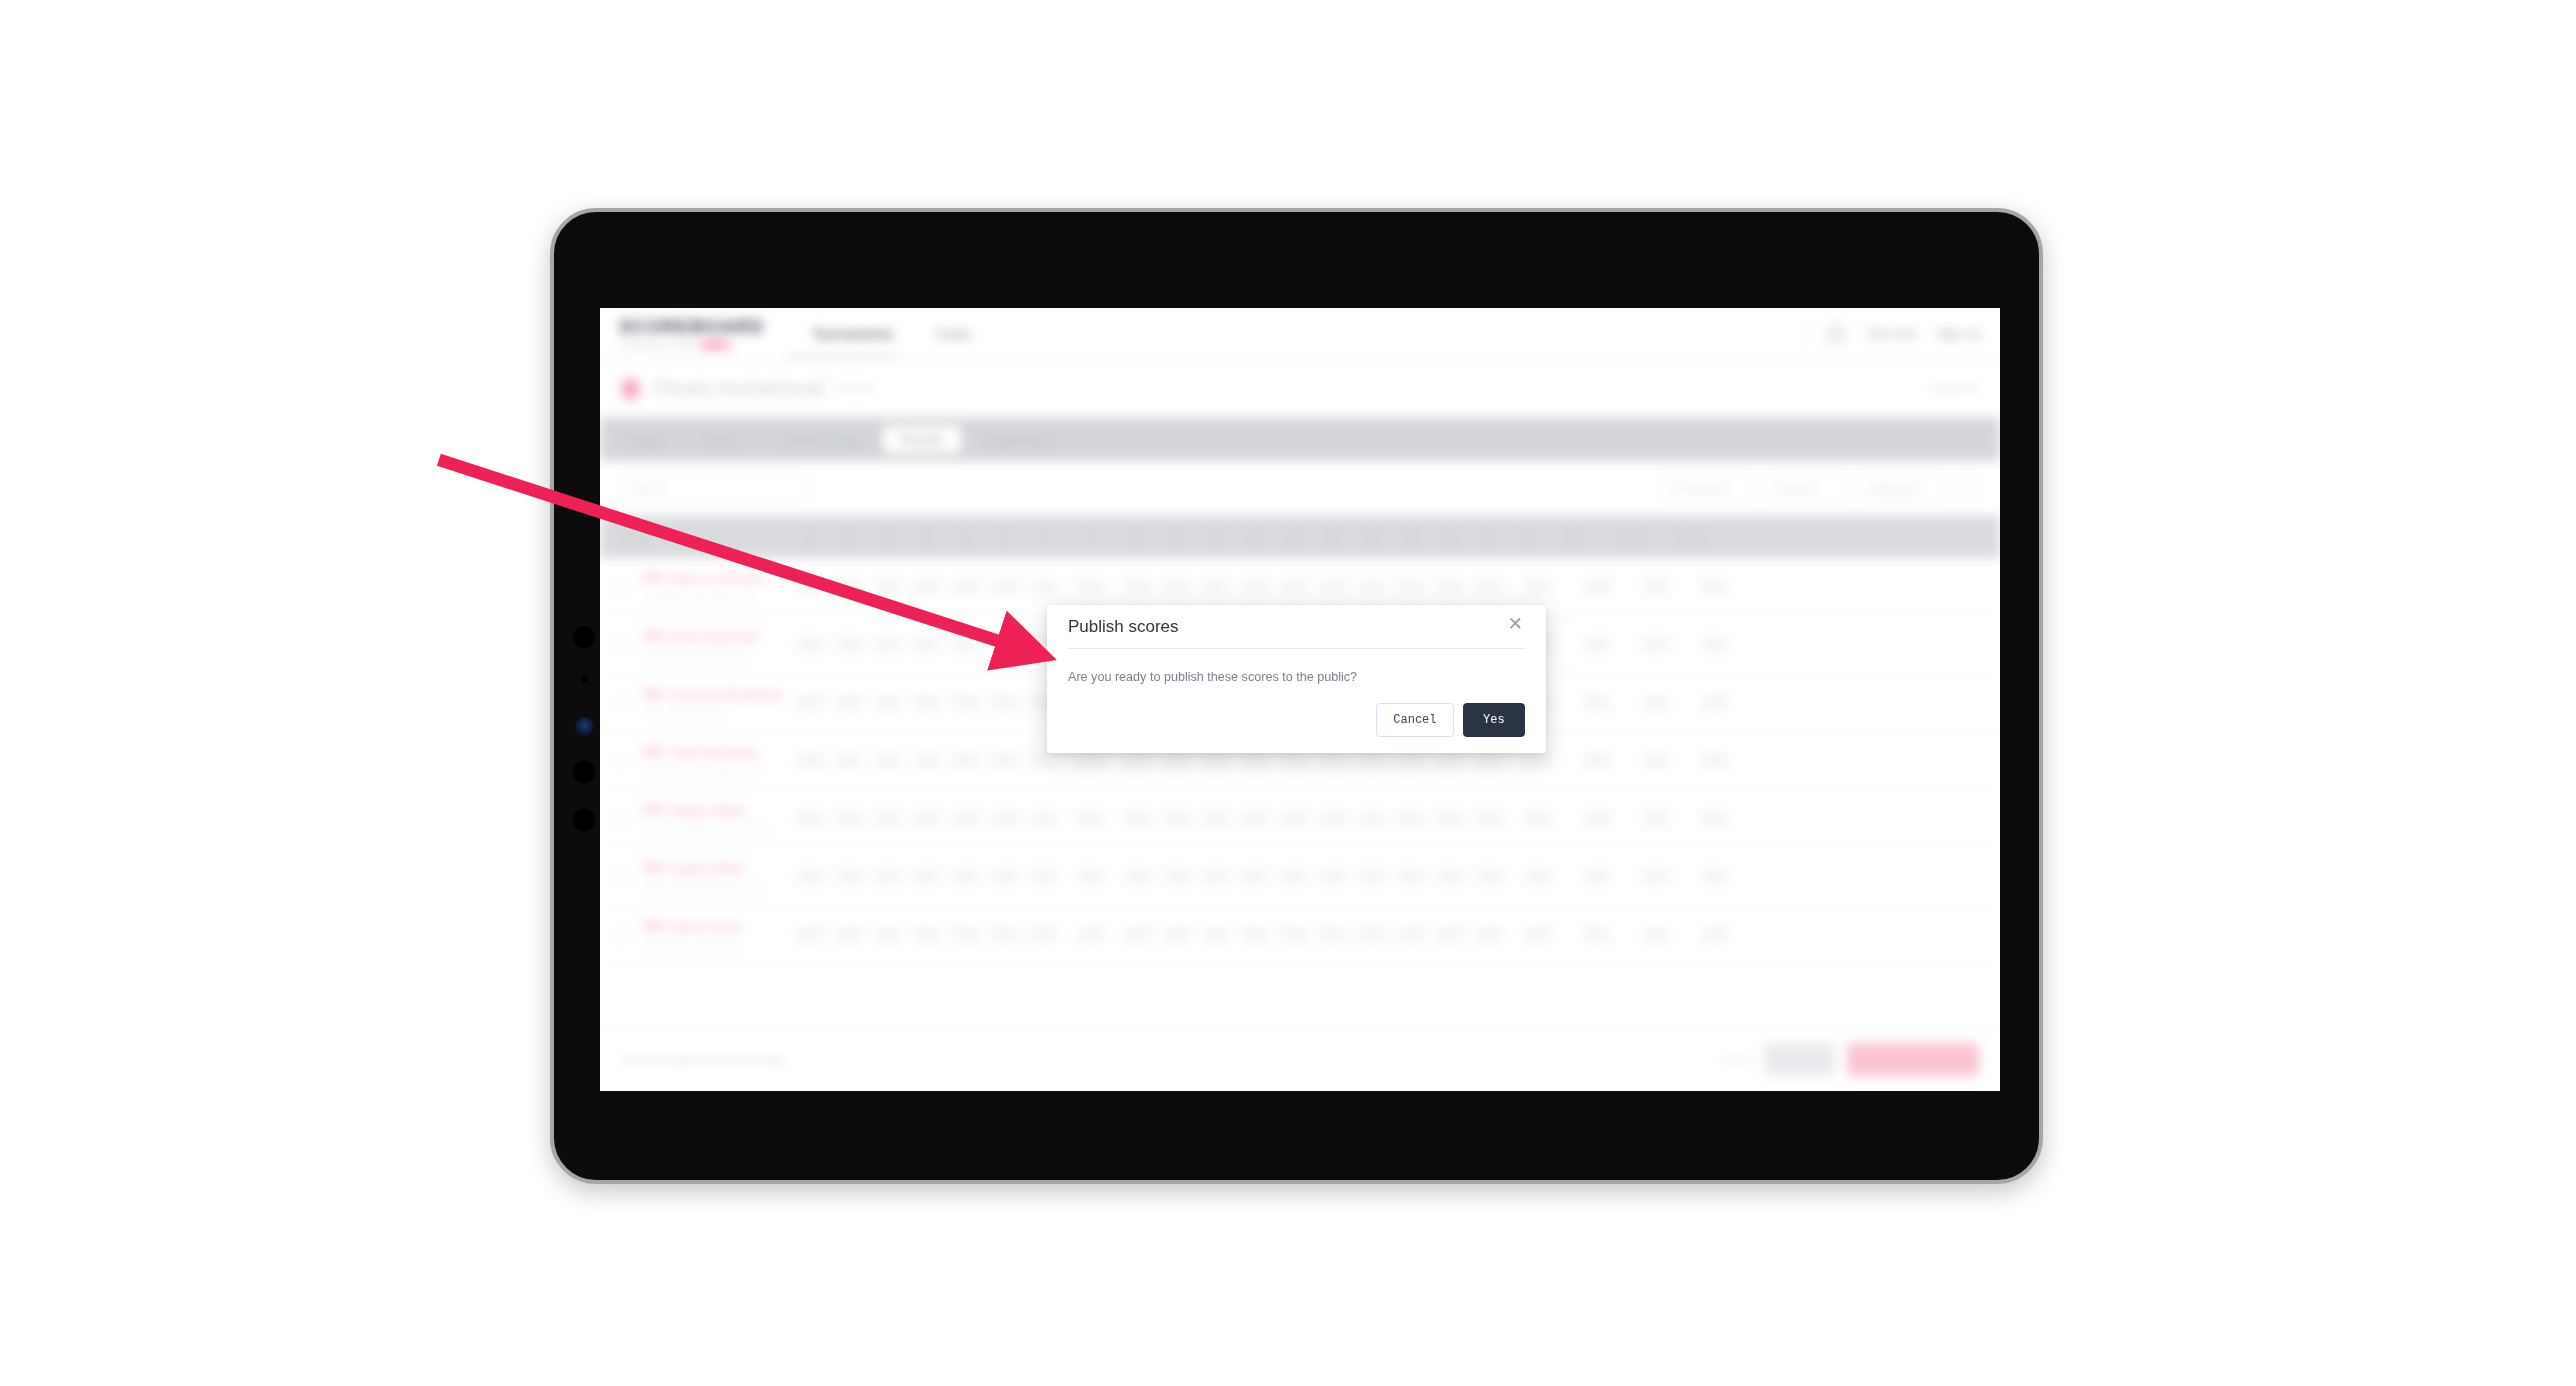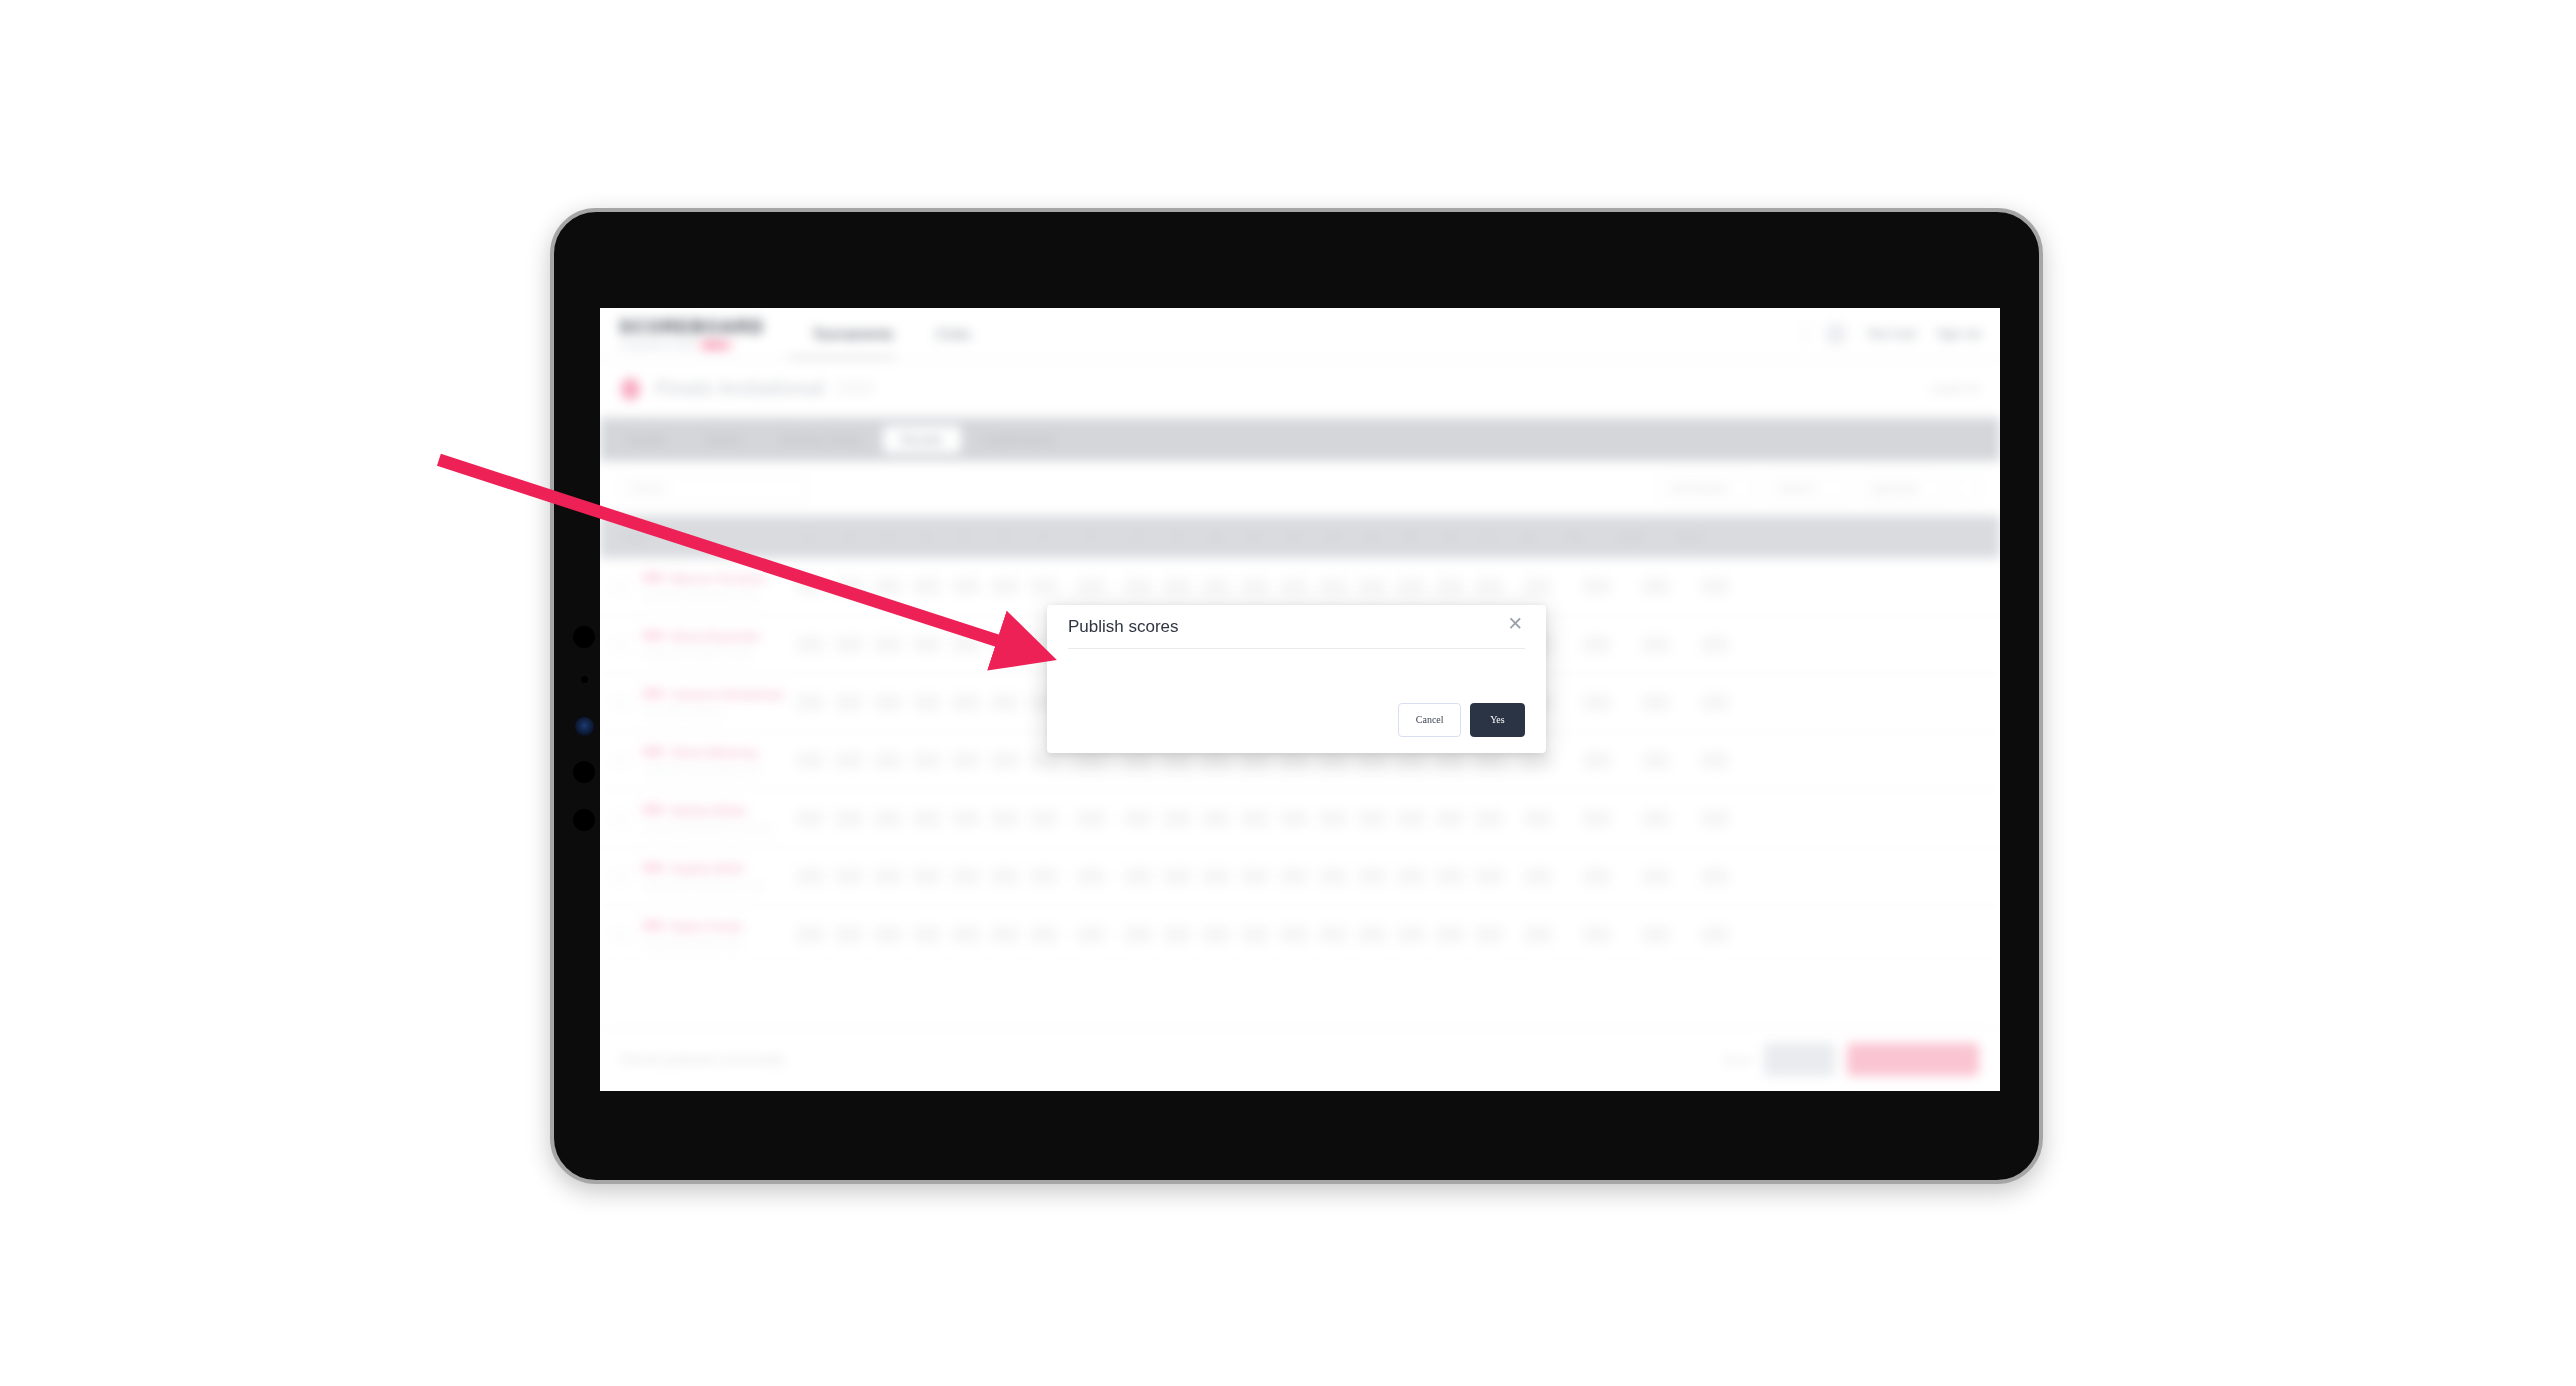--- a/index.html
+++ b/index.html
@@ -257,22 +257,22 @@
   }
   .modal-body {
     padding-top: 21px;
     font-size: 12.6px; color: #7b818c;
   }
   .modal-actions {
     position: absolute; right: 21px; bottom: 16.3px;
     display: flex; align-items: center; gap: 9px;
   }
   .btn {
-    font-size: 10px; border-radius: 3.7px; cursor: pointer;
-    font-family: Liberation Serif, serif;
+    font-size: 12px; border-radius: 3.7px; cursor: pointer;
+    font-family: Liberation Mono, monospace;
   }
   .btn-cancel {
     height: 34px; padding: 0 16.3px; background: #fff;
     border: 0.7px solid #d7e0f0; color: #3d4352;
   }
   .btn-yes {
     height: 34px; padding: 0 19.3px; background: #2b3445;
     border: 0.7px solid #2b3445; color: #ffffff;
   }
 </style>
@@ -604,20 +604,21 @@
         </div>
 
       </div>
 
       <div class="modal-wrap">
         <div class="modal">
           <div class="modal-head">
             <span class="modal-title">Publish scores</span>
             <span class="modal-close">✕</span>
           </div>
+          <div class="modal-body">Are you ready to publish these scores to the public?</div>
           <div class="modal-actions">
             <button class="btn btn-cancel">Cancel</button>
             <button class="btn btn-yes">Yes</button>
           </div>
         </div>
       </div>
 
     </div>
   </div>
 

